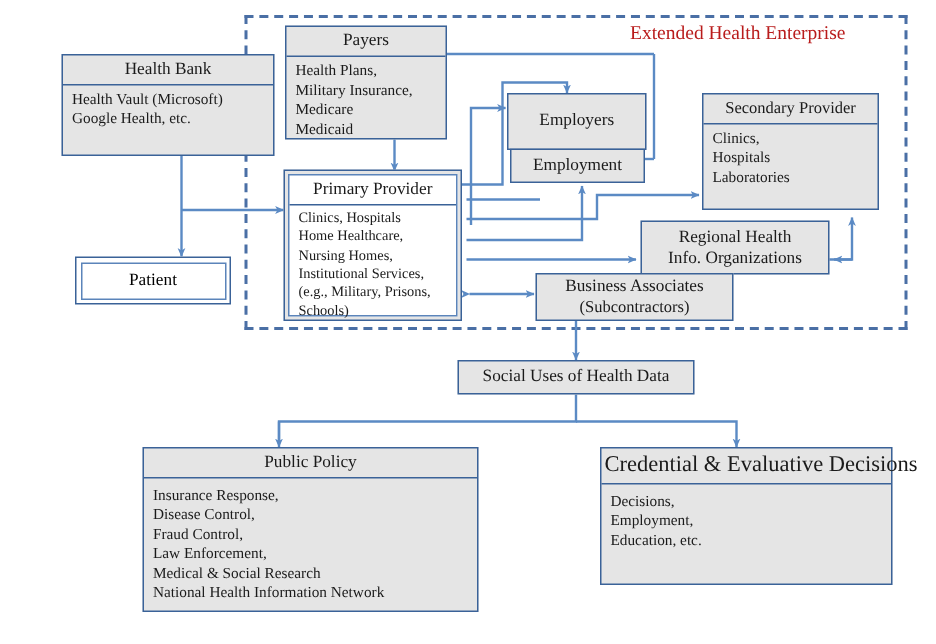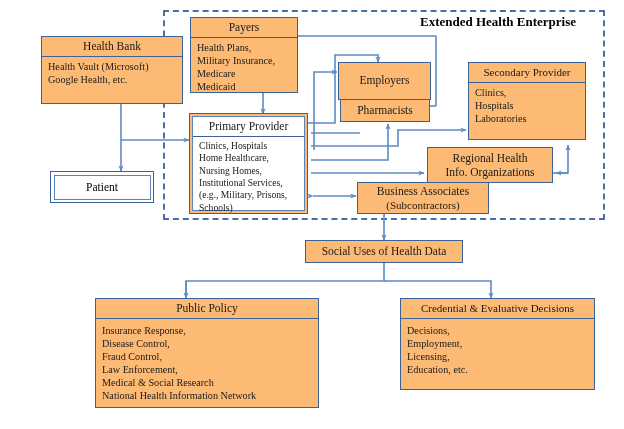--- a/index.html
+++ b/index.html
@@ -13,21 +13,21 @@
     width: 624px;
     height: 429px;
     background: #ffffff;
     font-family: "Liberation Serif", "DejaVu Serif", serif;
     overflow: hidden;
   }
   
   .box {
     position: absolute;
     box-sizing: border-box;
-    background: #fdba74;
+    background: #e5e5e5;
     border: 1.6px solid #3a6298;
     z-index: 5;
   }
   .box .hdr {
     box-sizing: border-box;
     width: 100%;
     text-align: center;
     font-size: 11.5px;
     color: #1a1a1a;
     line-height: 1.15;
@@ -93,23 +93,23 @@
   
   #enterprise-frame {
     position: absolute;
     box-sizing: border-box;
     border: 2.2px dashed #4a6fa5;
     z-index: 1;
     background: transparent;
   }
   #enterprise-title {
     position: absolute;
-    font-weight: bold;
+    font-weight: normal;
     font-size: 13px;
-    color: #000000;
+    color: #b91c1c;
     z-index: 6;
     white-space: nowrap;
   }
   
   #wires {
     position: absolute;
     left: 0; top: 0;
     width: 624px; height: 429px;
     z-index: 3;
     pointer-events: none;
@@ -204,21 +204,21 @@
         <div>Schools)</div>
       </div>
     </div>
   </div>
 
   <div class="box plain" style="left:338px; top:62px; width:93px; height:38px;">
     <div class="hdr">Employers</div>
   </div>
 
   <div class="box plain" style="left:340px; top:99px; width:90px; height:23px;">
-    <div class="hdr">Pharmacists</div>
+    <div class="hdr">Employment</div>
   </div>
 
   <div class="box" style="left:427px; top:147px; width:126px; height:36px;">
     <div class="ctr2">
       <div>Regional Health</div>
       <div>Info. Organizations</div>
     </div>
   </div>
 
   <div class="box" style="left:468px; top:62px; width:118px; height:78px;">
@@ -247,22 +247,21 @@
       <div>Insurance Response,</div>
       <div>Disease Control,</div>
       <div>Fraud Control,</div>
       <div>Law Enforcement,</div>
       <div>Medical &amp; Social Research</div>
       <div>National Health Information Network</div>
     </div>
   </div>
 
   <div class="box" style="left:400px; top:298px; width:195px; height:92px;">
-    <div class="hdr" style="font-size:11px;">Credential &amp; Evaluative Decisions</div>
+    <div class="hdr" style="font-size:15px;">Credential &amp; Evaluative Decisions</div>
     <div class="bdy" style="padding-top:5px;">
       <div>Decisions,</div>
       <div>Employment,</div>
-      <div>Licensing,</div>
       <div>Education, etc.</div>
     </div>
   </div>
 
 </div>
 
 </body></html>

